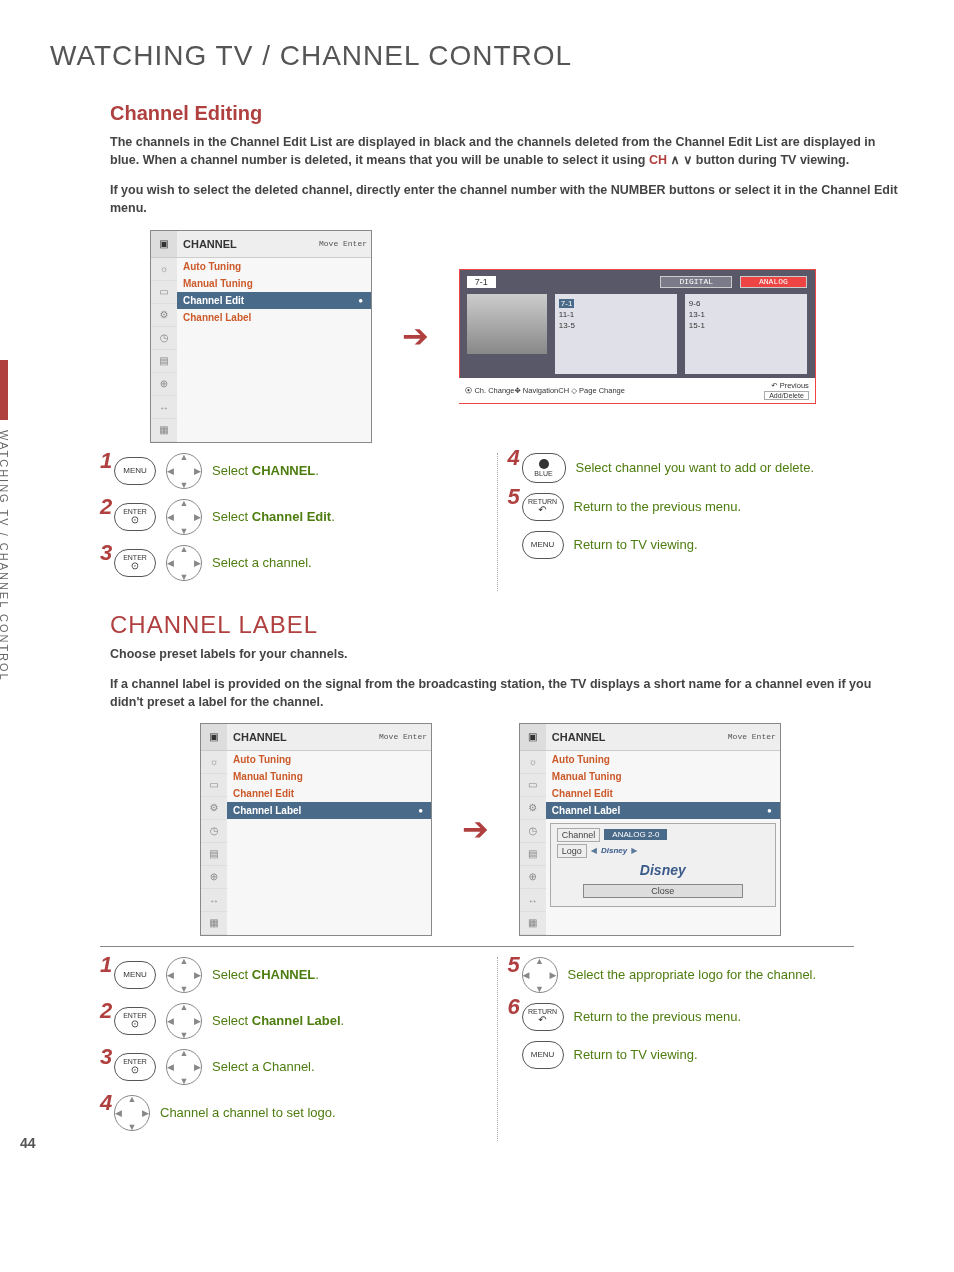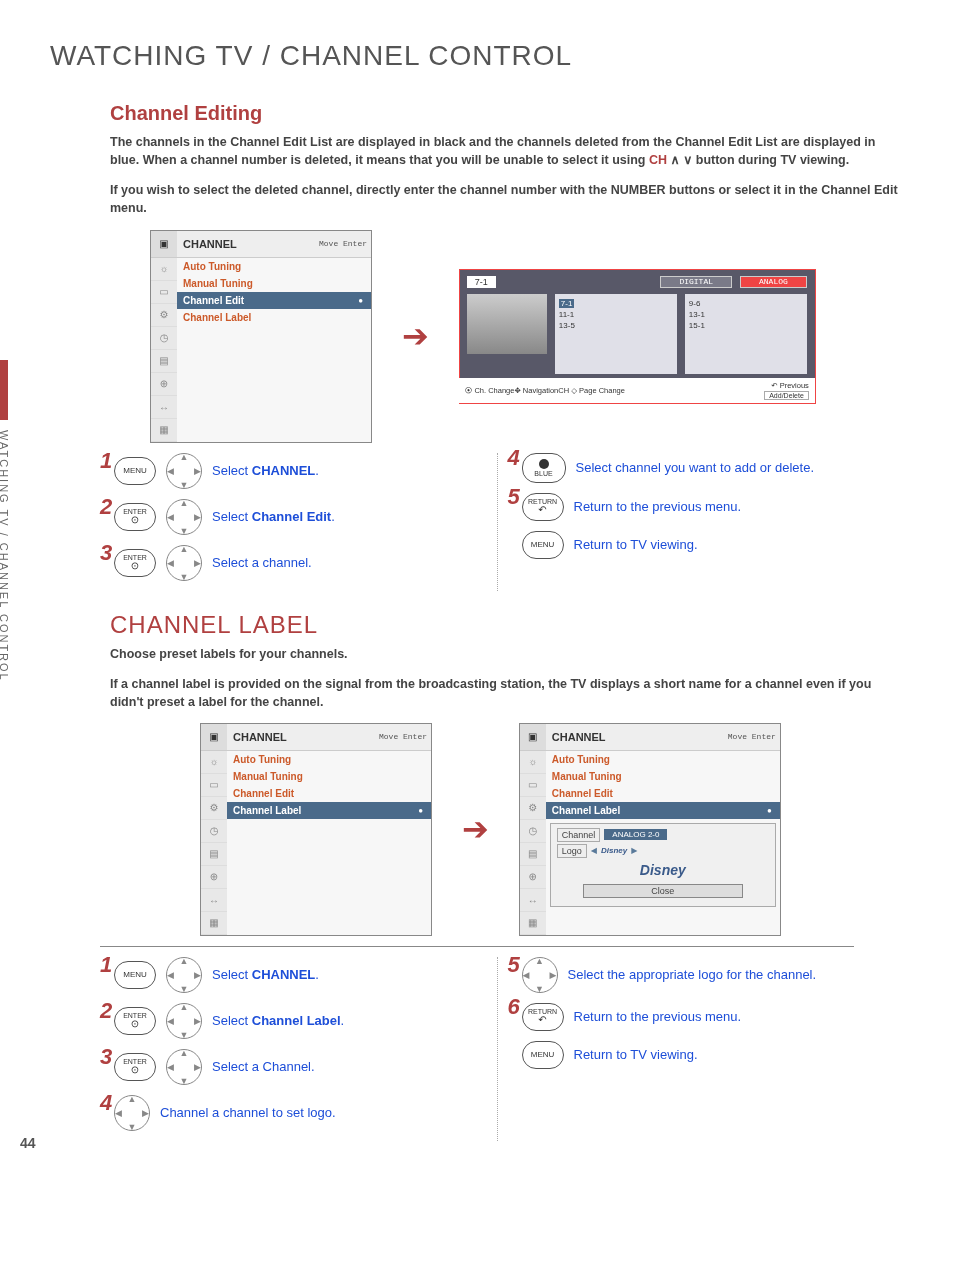--- a/index.html
+++ b/index.html
@@ -226,21 +226,21 @@
   .step .btn-blue {
     border: 1px solid #555;
     border-radius: 14px;
     width: 42px; height: 28px;
     display: flex; flex-direction: column; align-items: center; justify-content: center;
     font-size: 7px;
   }
   .step .btn-blue .circle {
     width: 10px; height: 10px; border-radius: 50%; background: #333; margin-bottom: 1px;
   }
-  .step .desc { font-size: 13px; color: #1d4ed8; }
+  .step .desc { font-size: 13px; color: #4d7c0f; }
   .step .desc b { font-weight: bold; }
 
   .rule-under { border-bottom: 1px solid #888; margin: 6px 50px 0 50px; }
 
   .label-panel {
     border: 1px solid #888;
     width: 230px;
     background: #f7f7f7;
     font-size: 10px;
   }

